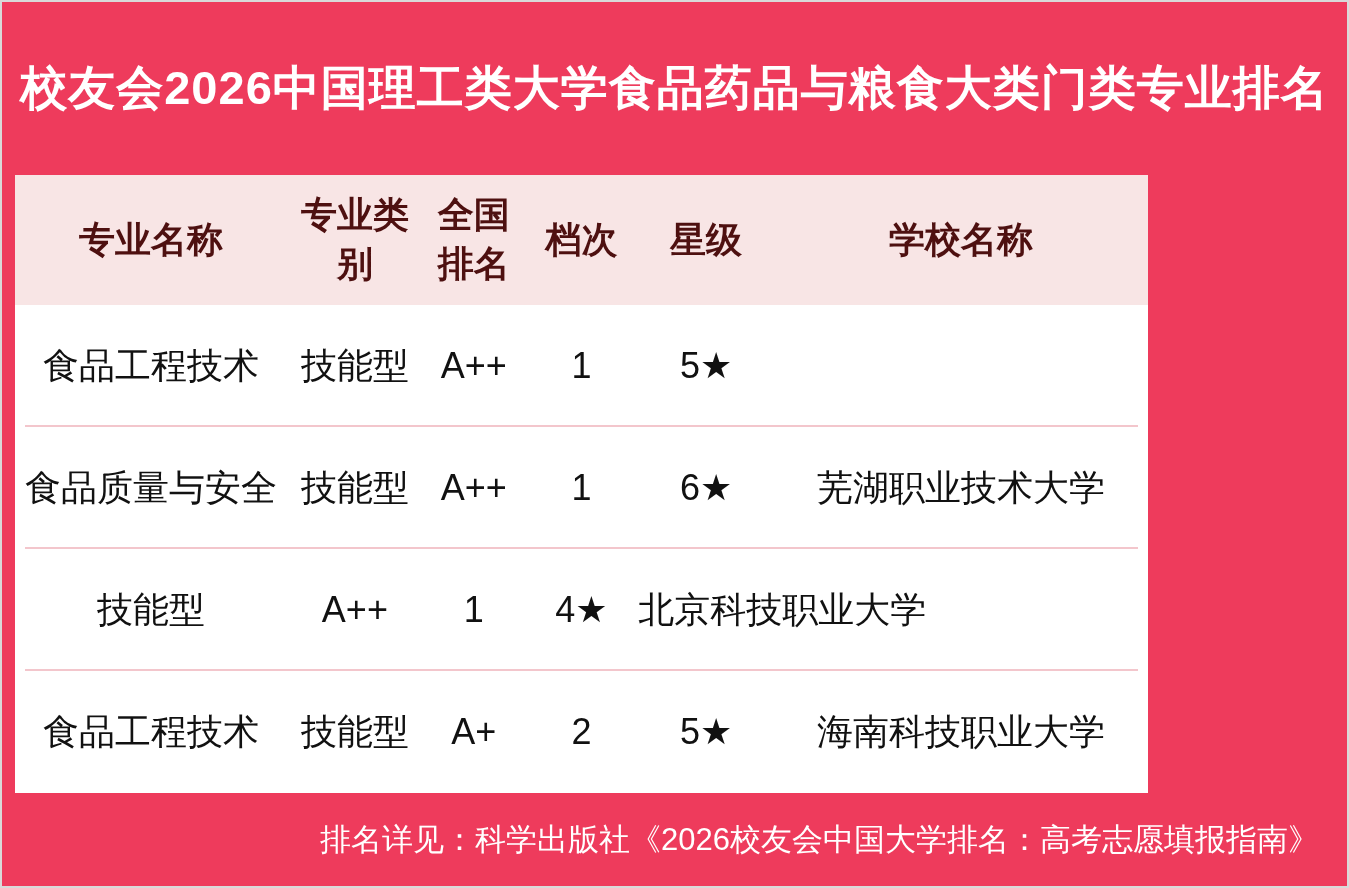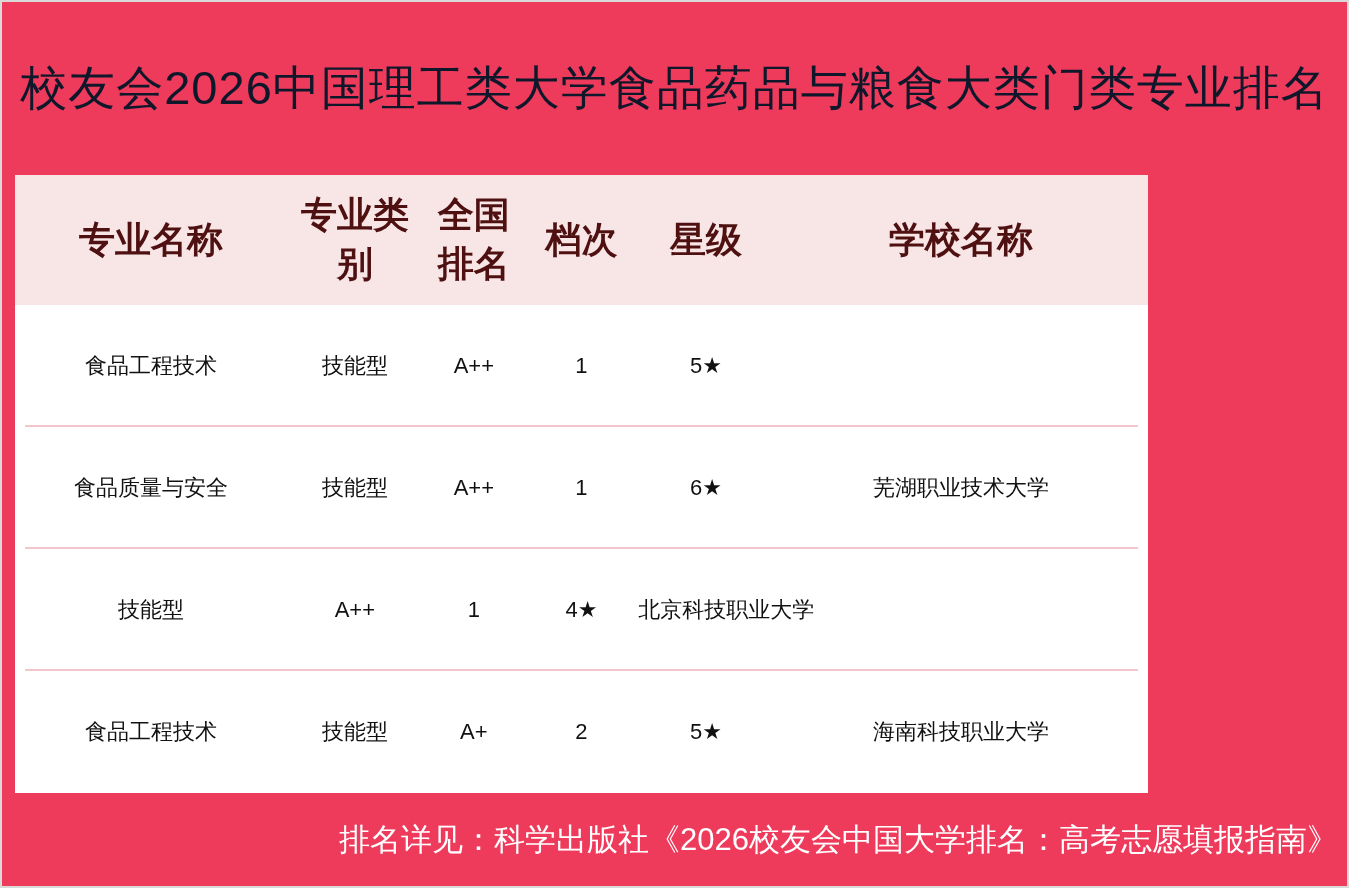--- a/index.html
+++ b/index.html
@@ -15,23 +15,23 @@
   }
 
   
   .title-band {
     height: 173px;
     display: flex;
     align-items: center;
     justify-content: center;
   }
   .title-band h1 {
-    color: #0f172a;
+    color: #ffffff;
     font-size: 47px;
-    font-weight: 400;
+    font-weight: 700;
     letter-spacing: 1px;
     white-space: nowrap;
     text-align: right;
   }
 
   
   .table-panel {
     margin: 0 13px;
     width: 1133px;
   }
@@ -61,38 +61,38 @@
     content: "";
     position: absolute;
     left: 10px;
     right: 10px;
     bottom: 0;
     height: 2px;
     background: #f3c6cc;
   }
   .table-row .cell {
     color: #111111;
-    font-size: 22px;
+    font-size: 36px;
     font-weight: 400;
     text-align: center;
     white-space: nowrap;
   }
 
   
   .footer-band {
     position: absolute;
     left: 0;
     right: 0;
     bottom: 0;
     height: 93px;
     background: #ee3b5c;
     display: flex;
     align-items: center;
     justify-content: flex-end;
-    padding-right: 9px;
+    padding-right: 28px;
   }
   .footer-band p {
     color: #ffffff;
     font-size: 31px;
     font-weight: 400;
     white-space: nowrap;
   }
 </style>
 </head>
 <body>

